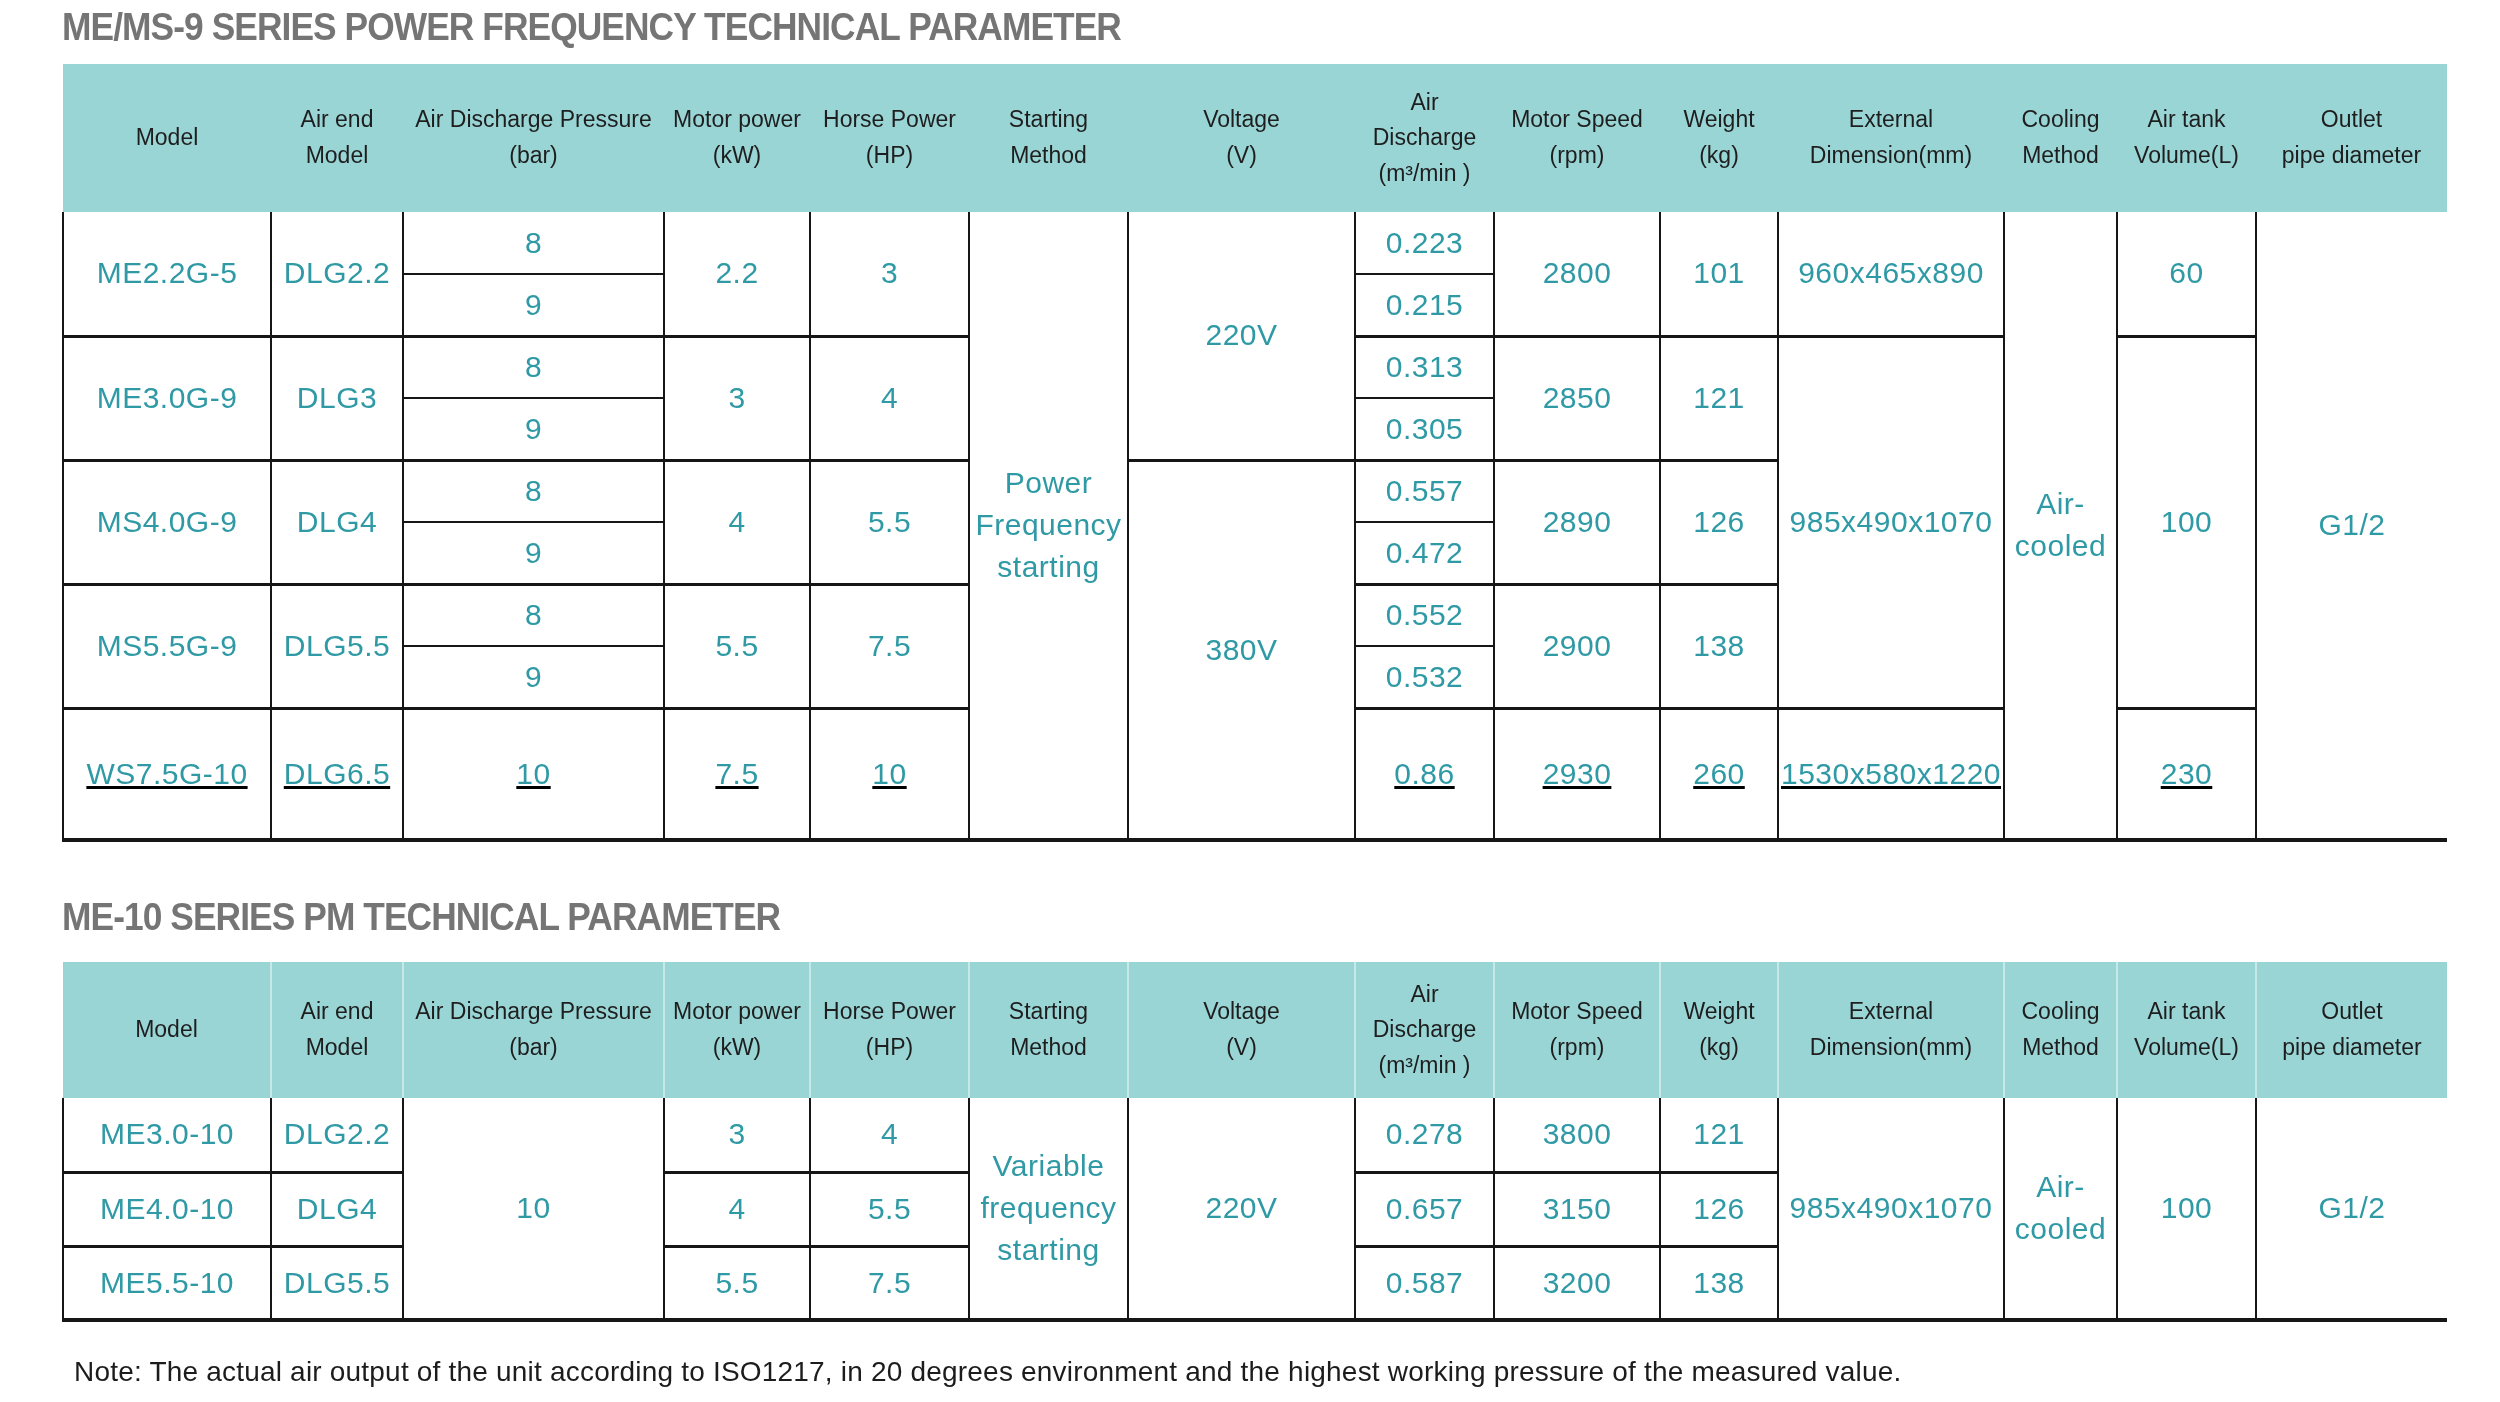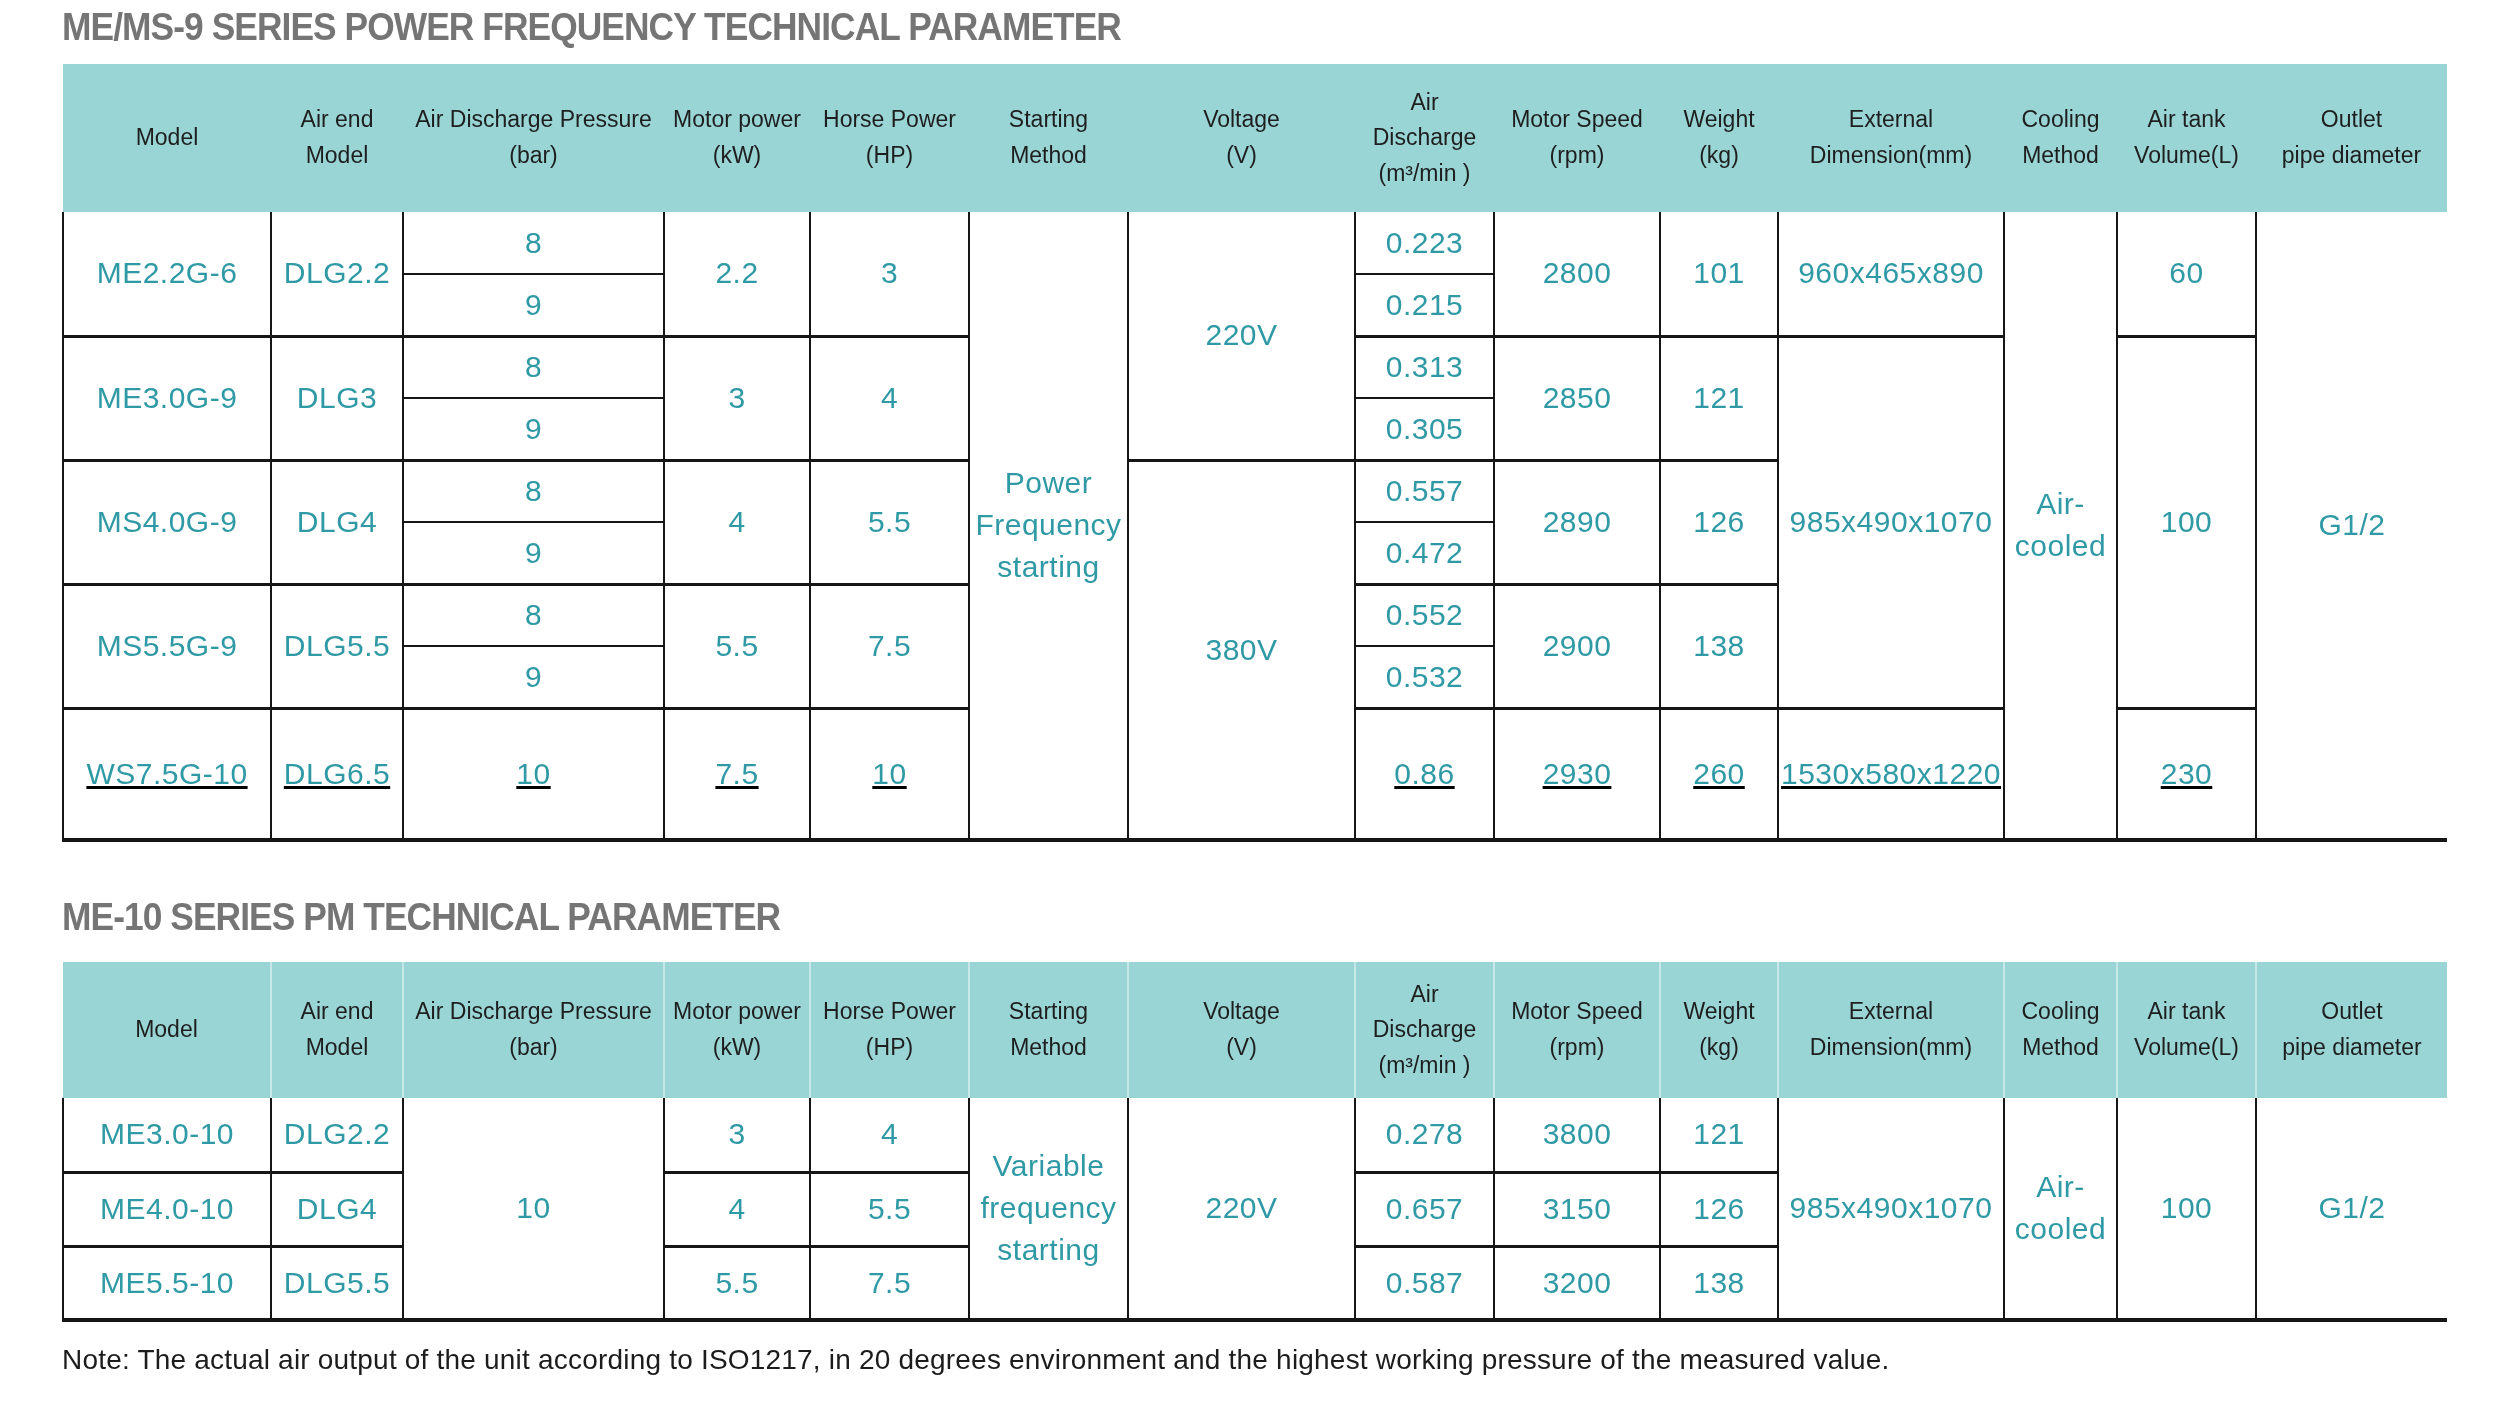--- a/index.html
+++ b/index.html
@@ -47,21 +47,21 @@
   td.last{border-right:0;}
   .pre{white-space:pre-line;line-height:1.4;}
 
   #t1 thead tr{height:148px;}
   #t1 tbody tr{height:62px;}
   #t1 tbody tr.tall{height:132px;text-decoration:underline;}
   #t2 thead tr{height:136px;}
   #t2 tbody tr{height:74px;}
 
   .note{
-    position:absolute;left:62px;top:1344px;margin:0;
+    position:absolute;left:62px;top:1344px;margin:12px;
     font-size:28px;color:#1c1c1c;letter-spacing:0.2px;
   }
 </style>
 </head>
 <body>
 
 <div class="page">
 
   <h2 class="sec-title" id="title1">ME/MS-9 SERIES POWER FREQUENCY TECHNICAL PARAMETER</h2>
 
@@ -109,21 +109,21 @@
         <th>Cooling
 Method</th>
         <th>Air tank
 Volume(L)</th>
         <th class="last">Outlet
 pipe diameter</th>
       </tr>
     </thead>
     <tbody>
       <tr>
-        <td rowspan="2">ME2.2G-6</td>
+        <td rowspan="2">ME2.2G-5</td>
         <td rowspan="2">DLG2.2</td>
         <td>8</td>
         <td rowspan="2">2.2</td>
         <td rowspan="2">3</td>
         <td rowspan="9" class="pre">Power
 Frequency
 starting</td>
         <td rowspan="4">220V</td>
         <td>0.223</td>
         <td rowspan="2">2800</td>

